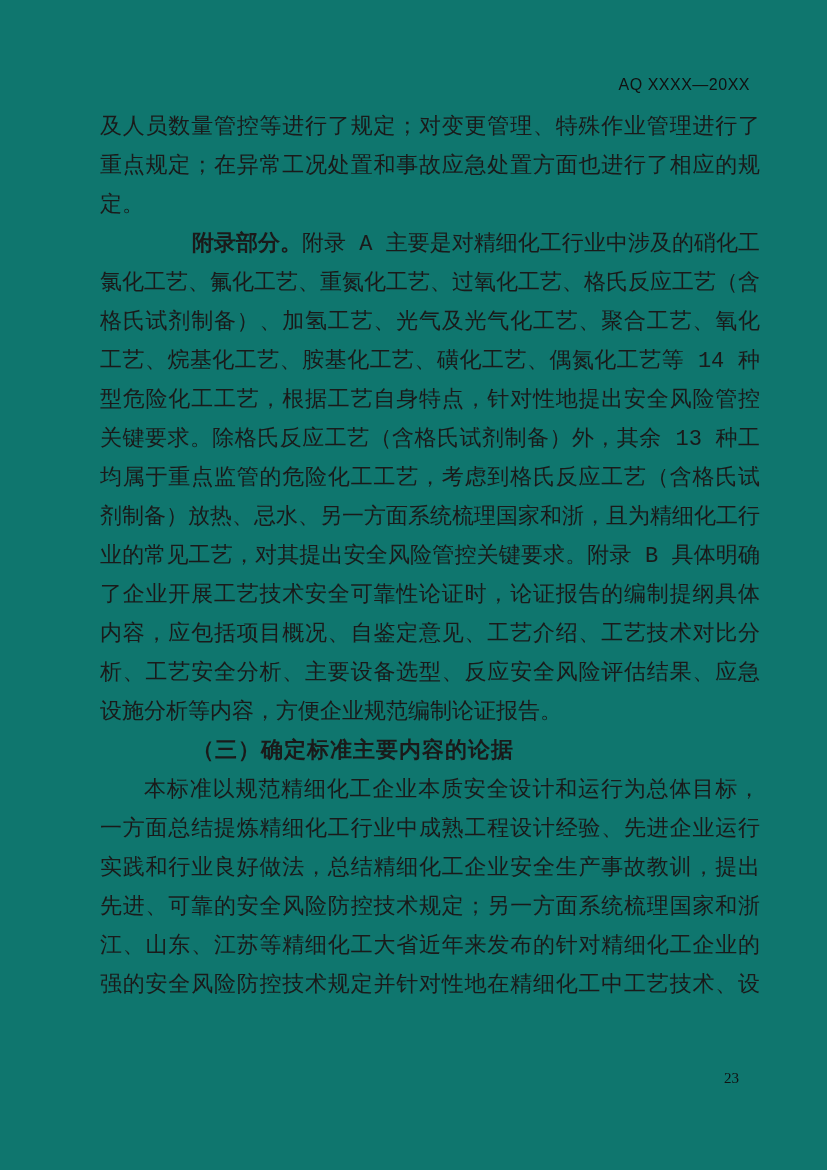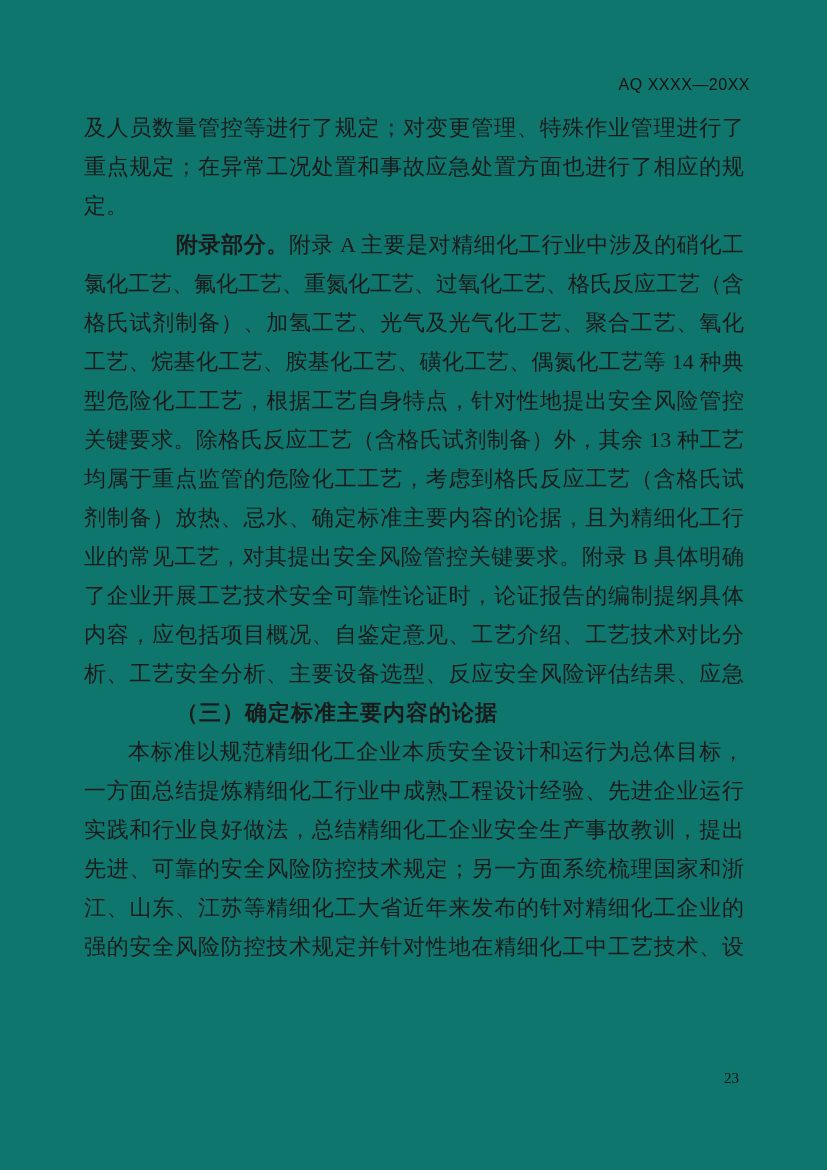--- a/index.html
+++ b/index.html
@@ -23,22 +23,23 @@
     right: 77px;
     font-family: "Liberation Sans", "DejaVu Sans", sans-serif;
     font-size: 16px;
     letter-spacing: 0.5px;
     color: #111;
     white-space: nowrap;
   }
   .body-text {
     position: absolute;
     top: 108px;
-    left: 84px;
+    left: 100px;
     width: 660px;
+    font-family: Liberation Mono, monospace;
   }
   .line {
     font-size: 22px;
     line-height: 39px;
     height: 39px;
     text-align: justify;
     text-align-last: justify;
     white-space: nowrap;
     white-space: normal;
     overflow: hidden;
@@ -79,25 +80,26 @@
     <div class="line">重点规定；在异常工况处置和事故应急处置方面也进行了相应的规</div>
     <div class="line end">定。</div>
 
     <div class="line indent"><span class="b">附录部分。</span><span>附录 A 主要是对精细化工行业中涉及的硝化工艺、</span></div>
     <div class="line">氯化工艺、氟化工艺、重氮化工艺、过氧化工艺、格氏反应工艺（含</div>
     <div class="line">格氏试剂制备）、加氢工艺、光气及光气化工艺、聚合工艺、氧化</div>
     <div class="line">工艺、烷基化工艺、胺基化工艺、磺化工艺、偶氮化工艺等 14 种典</div>
     <div class="line">型危险化工工艺，根据工艺自身特点，针对性地提出安全风险管控</div>
     <div class="line">关键要求。除格氏反应工艺（含格氏试剂制备）外，其余 13 种工艺</div>
     <div class="line">均属于重点监管的危险化工工艺，考虑到格氏反应工艺（含格氏试</div>
-    <div class="line">剂制备）放热、忌水、确定标准主要内容的论据，且为精细化工行</div>
+    <div class="line">剂制备）放热、忌水、另一方面系统梳理国家和浙，且为精细化工行</div>
     <div class="line">业的常见工艺，对其提出安全风险管控关键要求。附录 B 具体明确</div>
     <div class="line">了企业开展工艺技术安全可靠性论证时，论证报告的编制提纲具体</div>
     <div class="line">内容，应包括项目概况、自鉴定意见、工艺介绍、工艺技术对比分</div>
     <div class="line">析、工艺安全分析、主要设备选型、反应安全风险评估结果、应急</div>
+    <div class="line end">设施分析等内容，方便企业规范编制论证报告。</div>
 
     <div class="line indent end heading"><span class="b">（三）确定标准主要内容的论据</span></div>
 
     <div class="line indent">本标准以规范精细化工企业本质安全设计和运行为总体目标，</div>
     <div class="line">一方面总结提炼精细化工行业中成熟工程设计经验、先进企业运行</div>
     <div class="line">实践和行业良好做法，总结精细化工企业安全生产事故教训，提出</div>
     <div class="line">先进、可靠的安全风险防控技术规定；另一方面系统梳理国家和浙</div>
     <div class="line">江、山东、江苏等精细化工大省近年来发布的针对精细化工企业的</div>
     <div class="line">强的安全风险防控技术规定并针对性地在精细化工中工艺技术、设</div>
 

